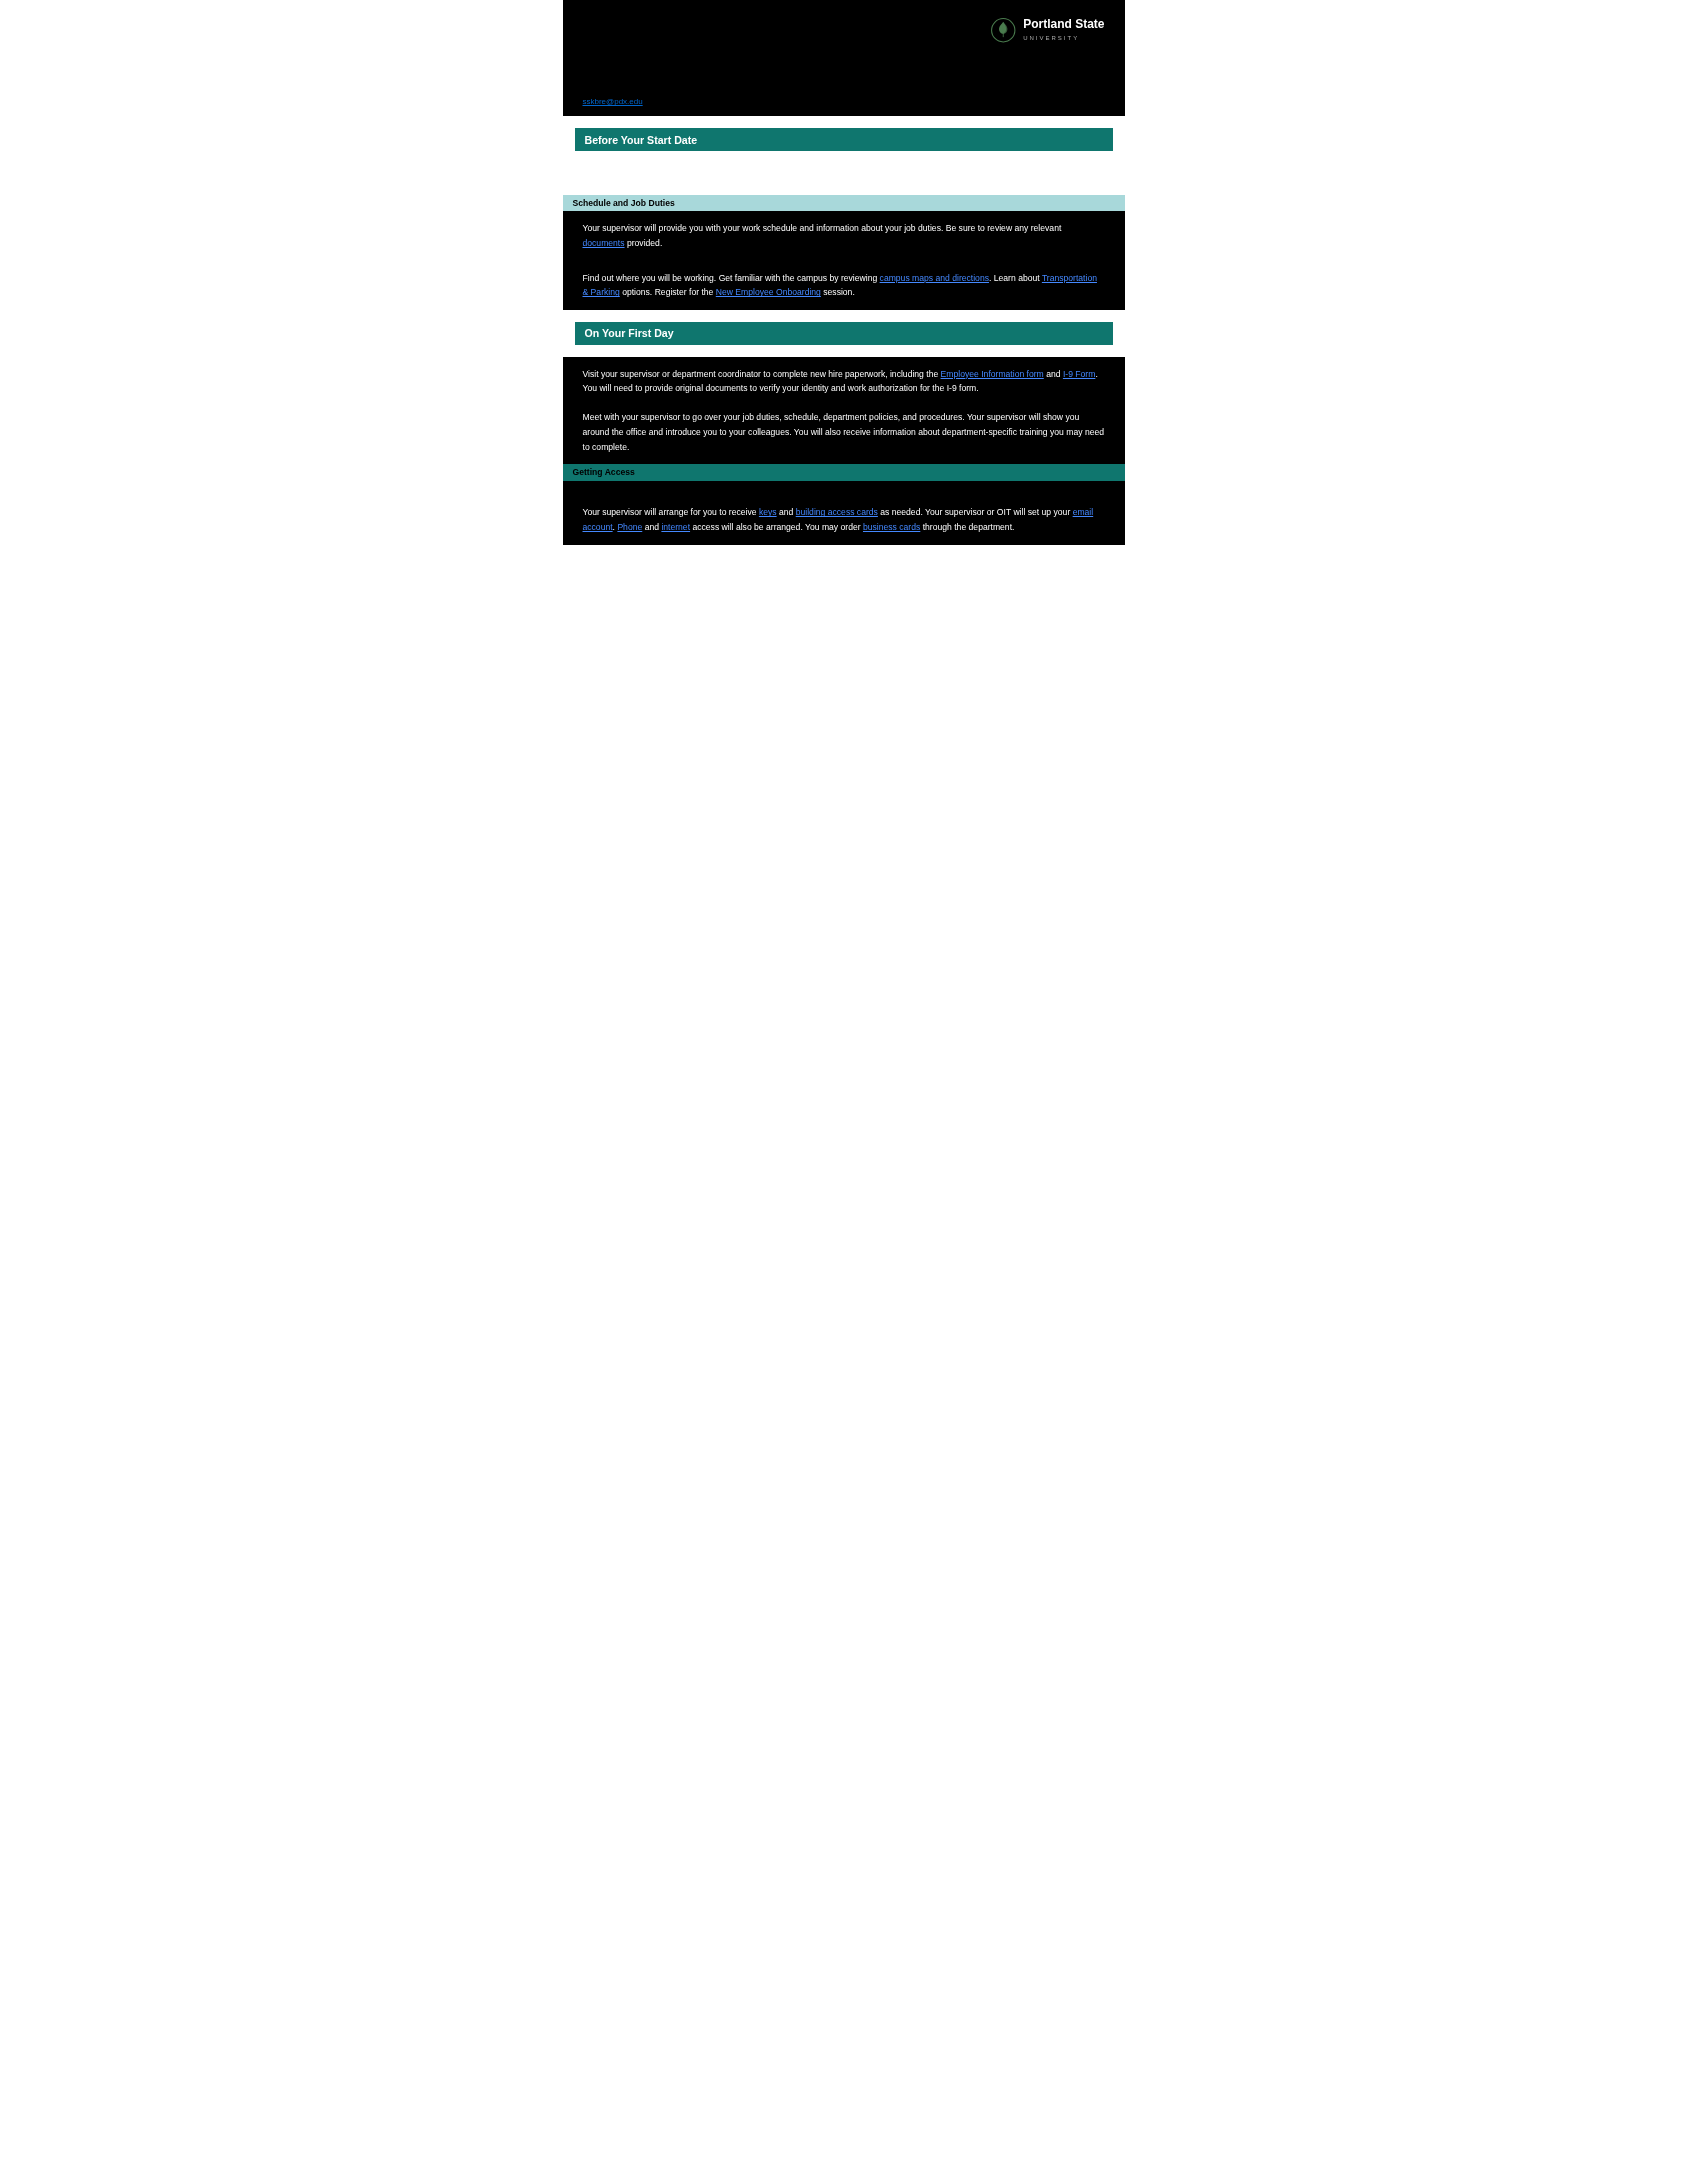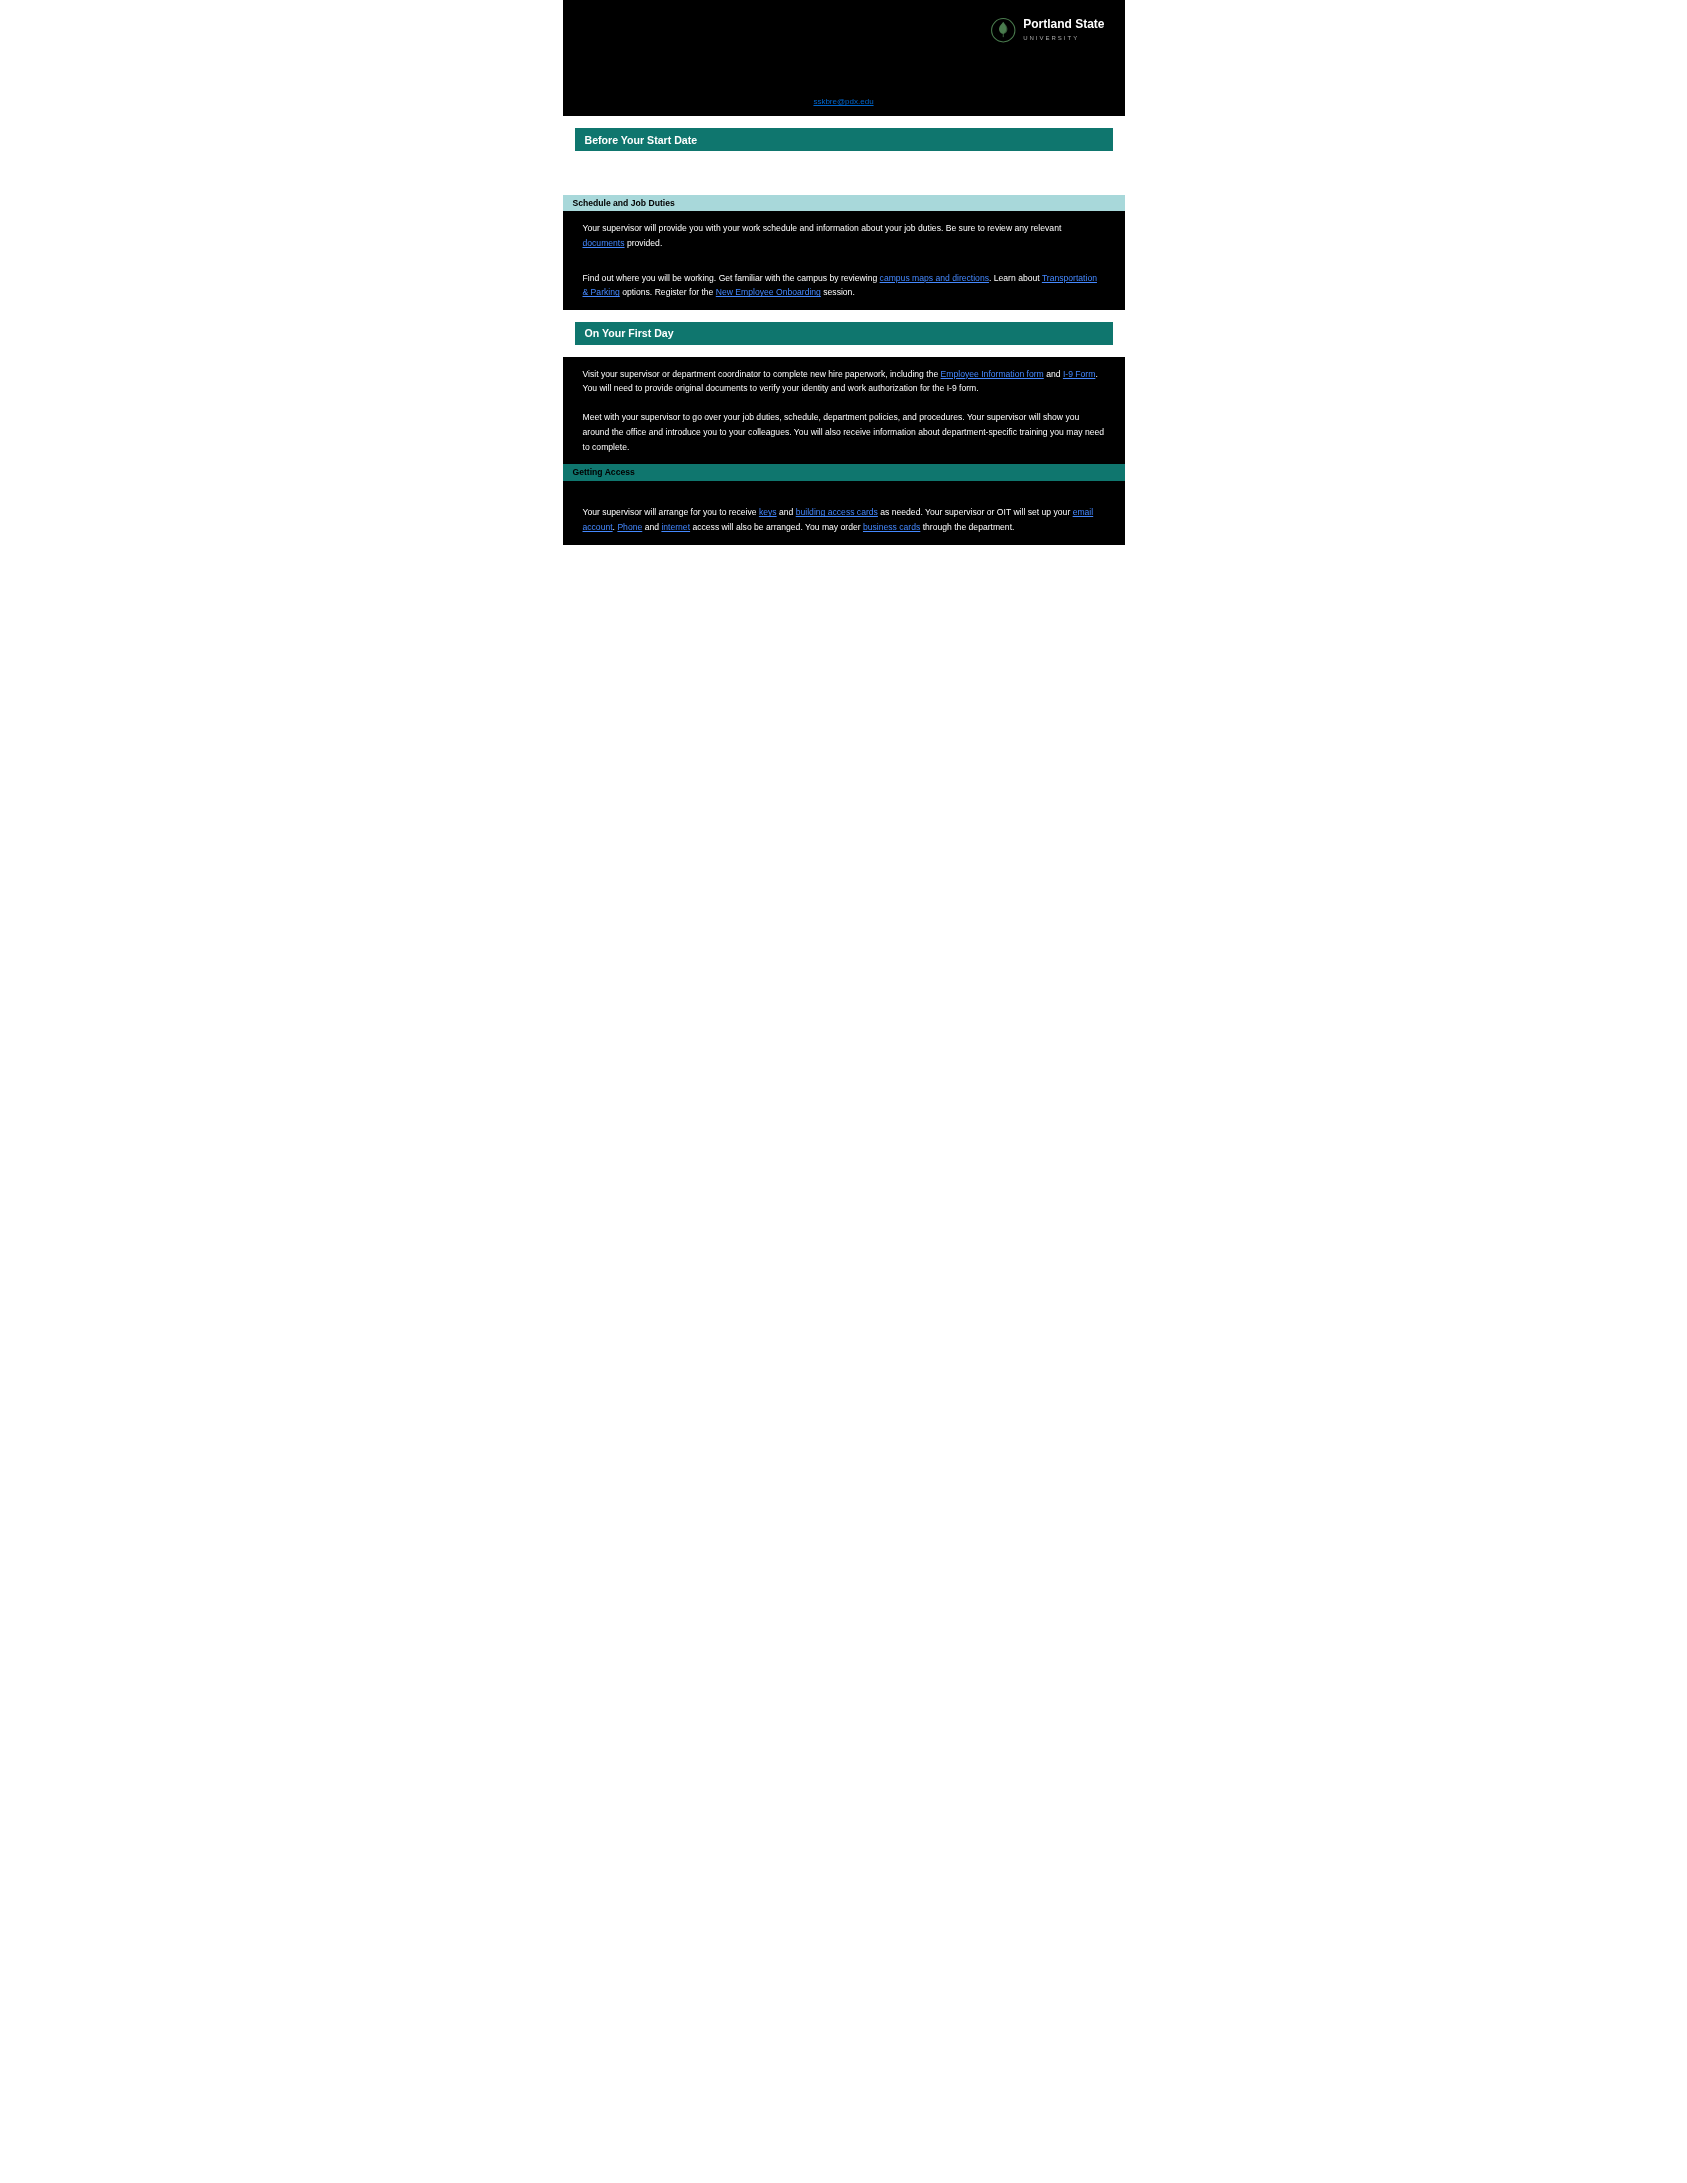--- a/index.html
+++ b/index.html
@@ -42,21 +42,21 @@
       background: #000;
       padding: 6.6px 20px 10px 20px;
       color: #fff;
       min-height: 40px;
     }
 
     
     .email-line {
       background: #000;
       padding: 3.3px 20px 10px 20px;
-      text-align: center;
+      text-align: left;
     }
     .email-line a {
       color: #0066cc;
       font-size: 8px;
       text-decoration: underline;
     }
 
     
     .section-header-olive {
       background: #0f766e;

